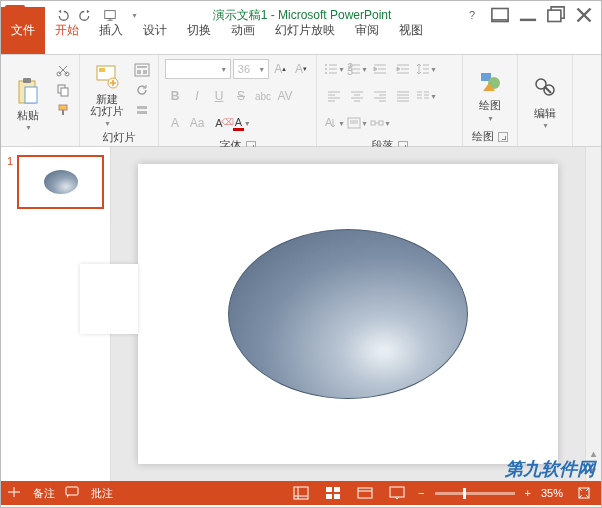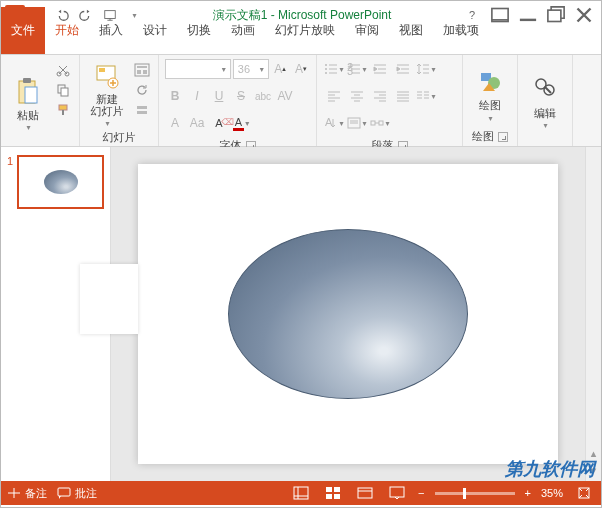--- a/index.html
+++ b/index.html
@@ -35,21 +35,21 @@
 .thumb-wrap{display:flex;gap:4px}
 .thumb-num{color:#d64a1f;font-size:11px}
 .thumb{width:88px;height:54px;border:2px solid #d64a1f;background:#fff;display:flex;align-items:center;justify-content:center}
 .thumb .mini{width:34px;height:24px;border-radius:50%;background:radial-gradient(ellipse at 65% 70%,#d5dce4 5%,#8fa0b4 40%,#5b6e84 90%)}
 .canvas-area{flex:1;background:#e8e8e8;display:flex;align-items:center;justify-content:center;position:relative}
 .slide{width:420px;height:300px;background:#fff;box-shadow:0 0 8px rgba(0,0,0,.2);display:flex;align-items:center;justify-content:center;position:relative}
 .ellipse{width:240px;height:170px;border-radius:50%;background:radial-gradient(ellipse at 65% 72%,#e8edf2 2%,#b8c4d2 20%,#7d8fa6 55%,#566a82 95%);border:1px solid #4a5c72}
 .mystery-panel{position:absolute;left:-58px;top:100px;width:58px;height:70px;background:#fff;box-shadow:0 0 4px rgba(0,0,0,.15)}
 .vscroll{width:16px;background:#f0f0f0;border-left:1px solid #ddd;display:flex;flex-direction:column;justify-content:flex-end;padding:4px 0;align-items:center;gap:4px}
 .statusbar{height:24px;background:#d64a1f;display:flex;align-items:center;padding:0 6px;gap:10px;color:#fff}
-.sb-item{display:flex;align-items:center;gap:4px;color:#fff;cursor:pointer;font-size:11px}
+.sb-item{display:flex;gap:12px;color:#fff;cursor:pointer;font-size:11px}
 .sb-item *{color:#fff}
 .sb-spacer{flex:1}
 .view-btn{width:22px;height:18px;display:flex;align-items:center;justify-content:center;cursor:pointer}
 .zoom-slider{width:80px;height:3px;background:rgba(255,255,255,.5);position:relative}
 .zoom-slider::before{content:"";position:absolute;left:28px;top:-4px;width:3px;height:11px;background:#fff}
 .watermark{position:absolute;right:6px;bottom:26px;text-align:right;pointer-events:none}
 .watermark .l1{color:#2a6fb5;font-size:18px;font-weight:bold;font-style:italic}
 .watermark .l2{color:#d64a1f;font-size:10px;background:#d64a1f;color:#fff;padding:1px 4px;display:inline-block}
 .caret{font-size:8px;color:#888;margin-left:1px}
 </style>
@@ -114,21 +114,20 @@
 <div class="tabs">
   <div class="tab file">文件</div>
   <div class="tab active">开始</div>
   <div class="tab">插入</div>
   <div class="tab">设计</div>
   <div class="tab">切换</div>
   <div class="tab">动画</div>
   <div class="tab">幻灯片放映</div>
   <div class="tab">审阅</div>
   <div class="tab">视图</div>
-  <div class="tab">加载项</div>
 </div>
 
 <div class="ribbon">
 
   <div class="group">
     <div class="group-body">
       <div class="big-btn">
         <svg width="26" height="30" viewBox="0 0 26 30">
             <rect x="4" y="4" width="16" height="22" fill="#f7e7b4" stroke="#c9a742"></rect>
             <rect x="8" y="1" width="8" height="5" rx="1" fill="#888"></rect>

